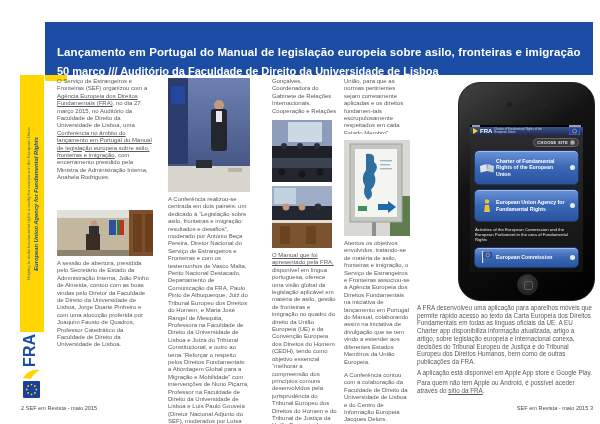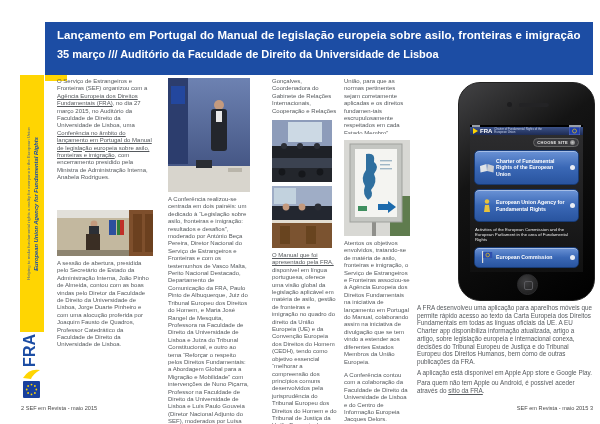--- a/index.html
+++ b/index.html
@@ -1,21 +1,21 @@
 <!DOCTYPE html>
 <html><head>
 <meta charset="utf-8">
 <style>
   * { margin:0; padding:0; box-sizing:border-box; }
   html,body { width:600px; height:424px; background:#fff; }
   body { font-family:"Liberation Sans",sans-serif; position:relative; overflow:hidden; }
   .page { position:absolute; inset:0; background:#fff; }
 
   
-  .header { position:absolute; left:45px; top:22px; width:548px; height:53px; background:#1c4da4; color:#fff; padding:7px 12px; }
+  .header { position:absolute; left:45px; top:22px; width:548px; height:53px; background:#1c4da4; color:#fff; padding:24px 12px; }
   .h-title { font-size:11.5px; font-weight:bold; letter-spacing:.1px; }
   .h-sub { font-size:11px; font-weight:bold; margin-top:7px; }
   .yellow-notch { position:absolute; left:45px; top:75px; width:22px; height:6px; background:#ffd502; }
 
   
   .sidebar { position:absolute; left:20px; top:75px; width:24px; height:257px; background:#ffd502; display:flex; align-items:center; justify-content:center; gap:2px; }
   .vtext { writing-mode:vertical-rl; transform:rotate(180deg); white-space:nowrap; }
   .side-tag { font-size:4.3px; color:#51688c; }
   .side-agency { font-size:5.8px; font-weight:bold; font-style:italic; color:#1c4da4; }
 
@@ -76,21 +76,21 @@
   .foot-l { position:absolute; left:21px; top:405px; font-size:5.6px; color:#4a4a4a; }
   .foot-r { position:absolute; left:417px; top:405px; width:176px; text-align:right; font-size:5.6px; color:#4a4a4a; }
 </style>
 </head>
 <body>
 
 <div class="page">
 
   <div class="header">
     <div class="h-title">Lançamento em Portugal do Manual de legislação europeia sobre asilo, fronteiras e imigração</div>
-    <div class="h-sub">35 março /// Auditório da Faculdade de Direito da Universidade de Lisboa</div>
+    <div class="h-sub">50 março /// Auditório da Faculdade de Direito da Universidade de Lisboa</div>
   </div>
   <div class="yellow-notch"></div>
 
   <div class="sidebar">
     <div class="vtext side-tag">Helping to make fundamental rights a reality for everyone in the European Union</div>
     <div class="vtext side-agency">European Union Agency for Fundamental Rights</div>
   </div>
   <div class="fra-logo">
     <div class="fra-word">FRA</div>
     <div class="logo-art">

